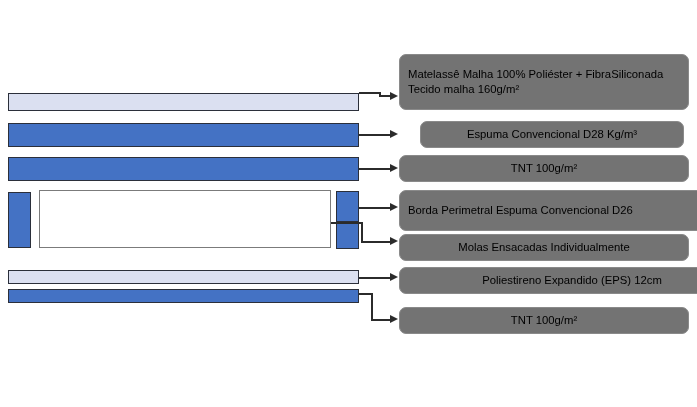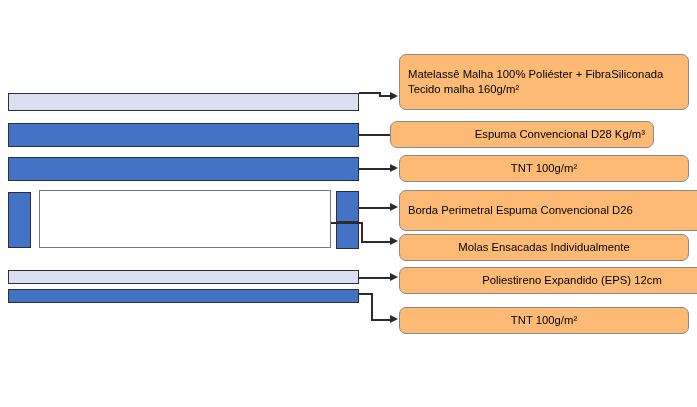--- a/index.html
+++ b/index.html
@@ -49,21 +49,21 @@
     height: 0;
     border-top: 4.5px solid transparent;
     border-bottom: 4.5px solid transparent;
     border-left: 8px solid #2b2b2b;
   }
 
   
   .tbox {
     position: absolute;
     box-sizing: border-box;
-    background: #fdba74;
+    background: #737373;
     border: 1.2px solid #8a8a8a;
     border-radius: 7px;
     display: flex;
     flex-direction: column;
     justify-content: center;
     padding: 2px 8px;
   }
   .tbox .line {
     font-size: 11.3px;
     line-height: 15.5px;
@@ -121,21 +121,21 @@
   <div class="conn h" style="left:359px; top:293px; width:14px;"></div>
   <div class="conn v" style="left:371px; top:293px; height:28px;"></div>
   <div class="conn h" style="left:371px; top:319px; width:21px;"></div>
   <div class="arrowhead" style="left:390px; top:315px;"></div>
 
   <div class="tbox left" style="left:399px; top:54px; width:290px; height:56px;">
     <div class="line">Matelassê Malha 100% Poliéster + FibraSiliconada</div>
     <div class="line">Tecido malha 160g/m²</div>
   </div>
 
-  <div class="tbox center" style="left:390px; top:121px; width:264px; height:27px;align-items:flex-end;">
+  <div class="tbox center" style="left:420px; top:121px; width:264px; height:27px;">
     <div class="line">Espuma Convencional D28 Kg/m³</div>
   </div>
 
   <div class="tbox center" style="left:399px; top:155px; width:290px; height:27px;">
     <div class="line">TNT 100g/m²</div>
   </div>
 
   <div class="tbox left" style="left:399px; top:190px; width:312px; height:41px;">
     <div class="line">Borda Perimetral Espuma Convencional D26</div>
   </div>

